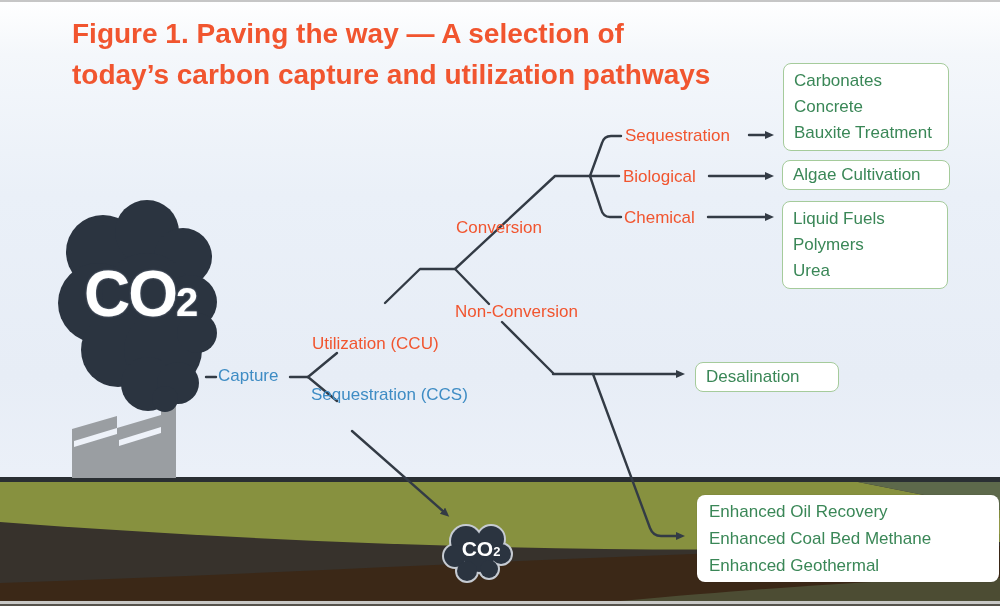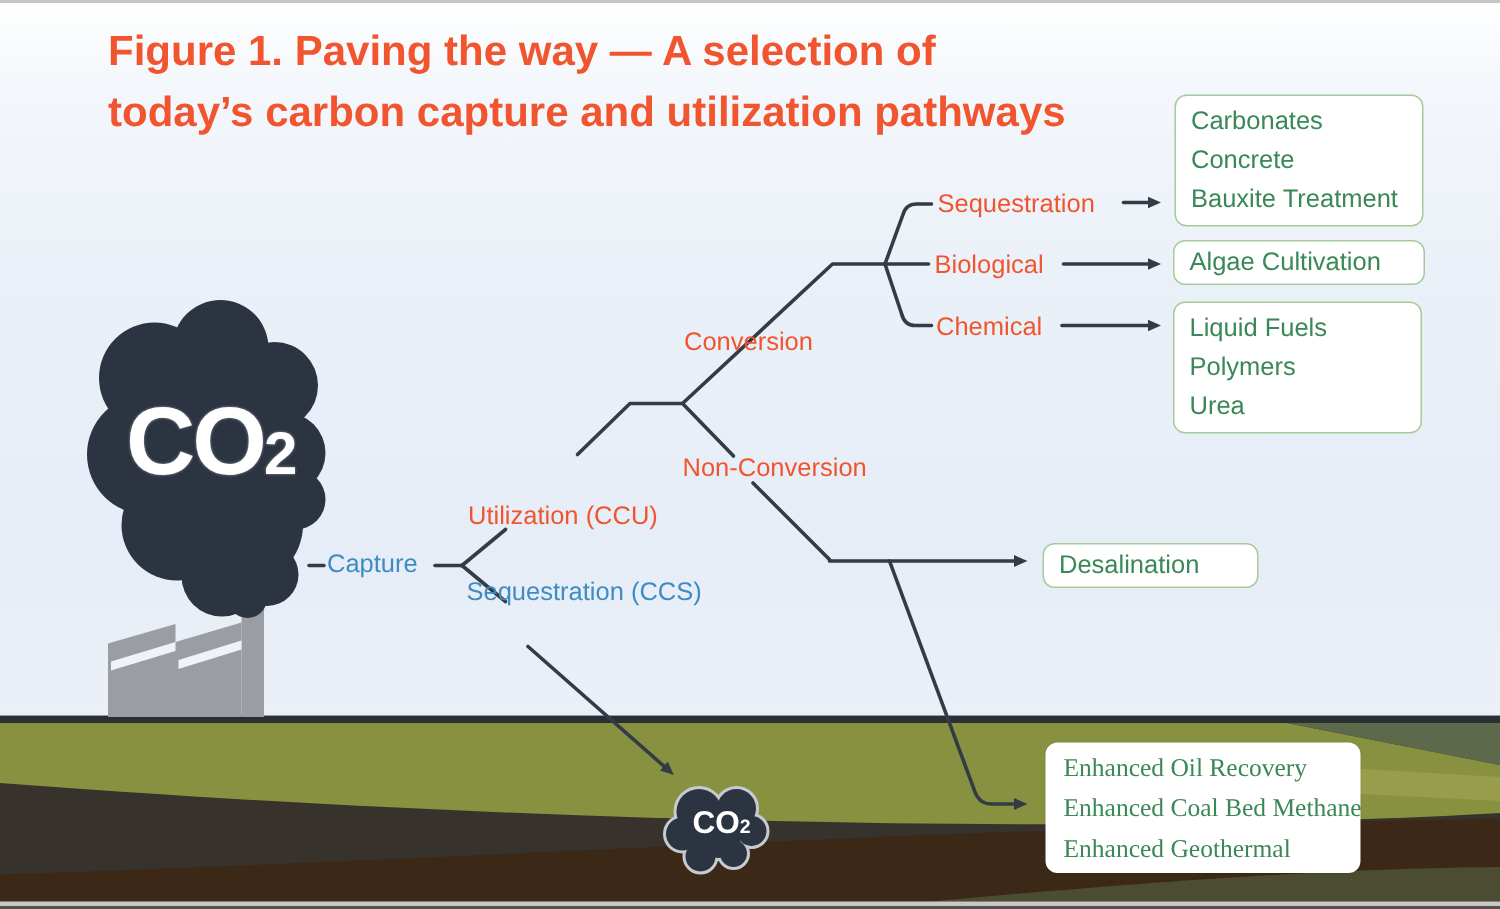--- a/index.html
+++ b/index.html
@@ -151,18 +151,18 @@
     <div>Algae Cultivation</div>
   </div>
   <div class="node-box" style="left:782px; top:201px; width:166px;">
     <div>Liquid Fuels</div>
     <div>Polymers</div>
     <div>Urea</div>
   </div>
   <div class="node-box" style="left:695px; top:362px; width:144px; padding-top:1px; padding-bottom:1px;">
     <div>Desalination</div>
   </div>
-  <div class="node-box no-border" style="left:697px; top:495px; width:210px;font-family:Liberation Serif, serif;">
+  <div class="node-box no-border" style="left:697px; top:495px; width:302px;">
     <div>Enhanced Oil Recovery</div>
     <div>Enhanced Coal Bed Methane</div>
     <div>Enhanced Geothermal</div>
   </div>
 </div>
 
 </body></html>

